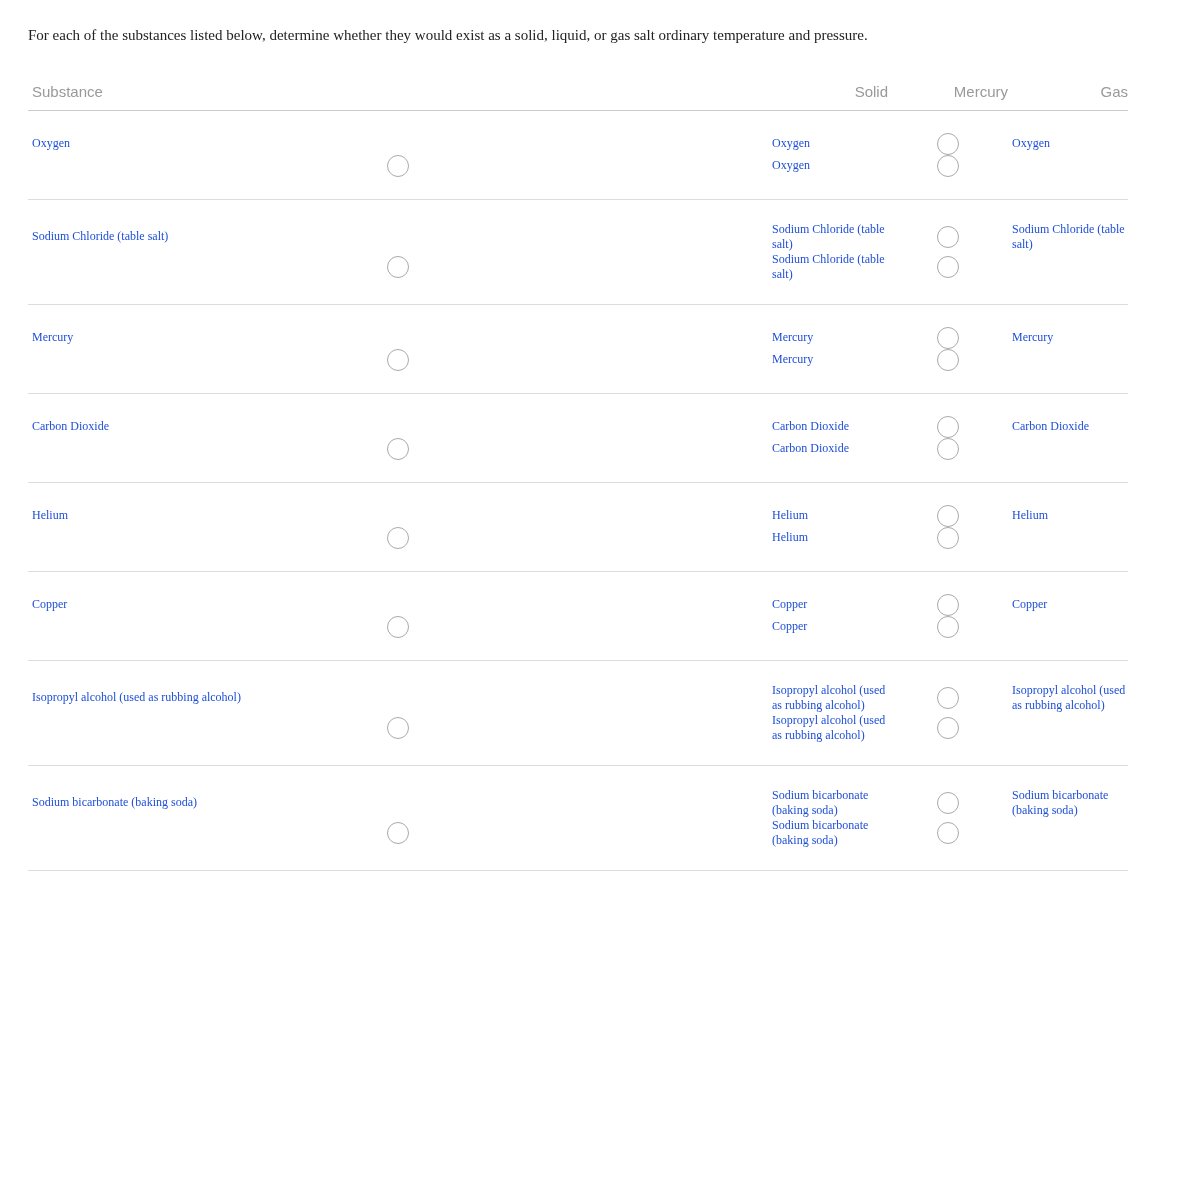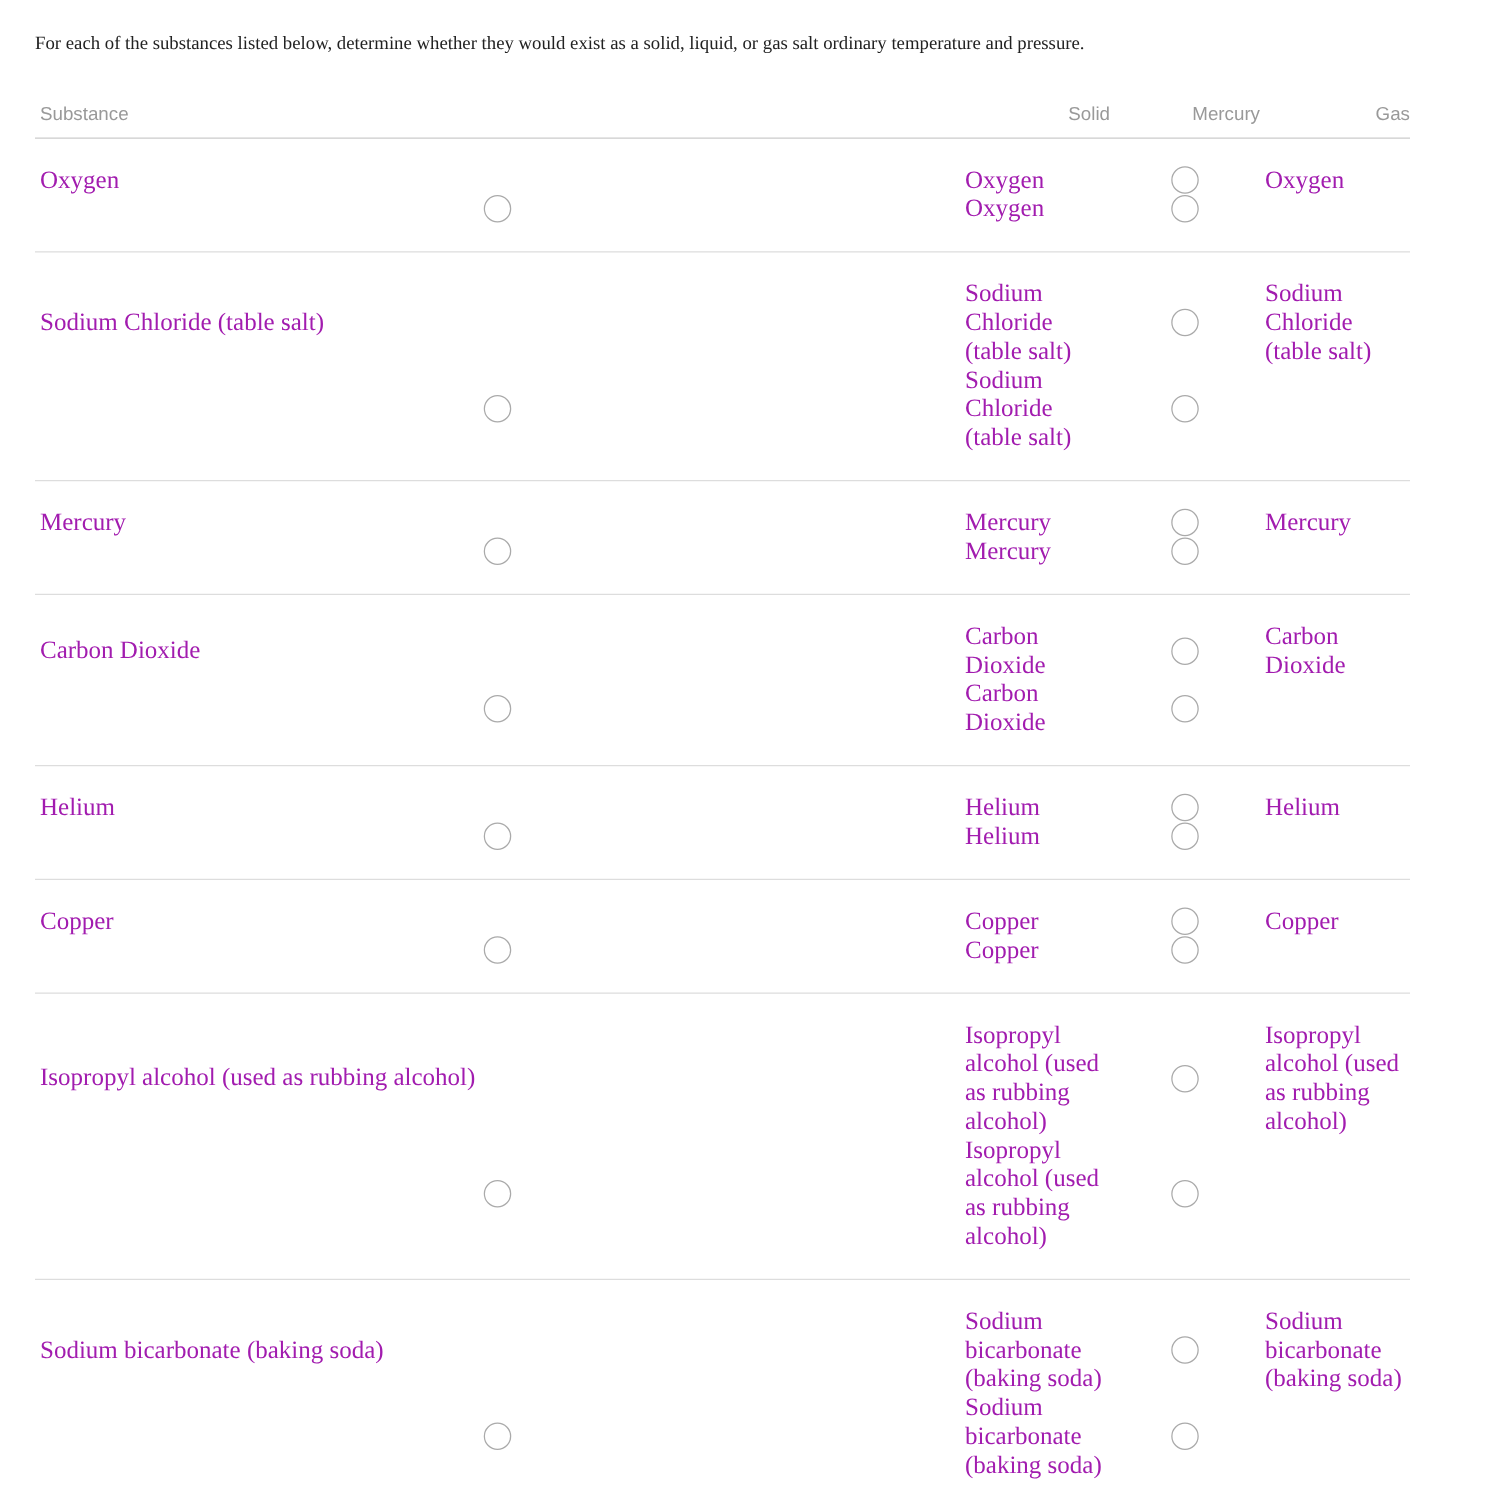--- a/index.html
+++ b/index.html
@@ -54,22 +54,22 @@
 
     .table-row {
       display: grid;
       grid-template-columns: 1fr 120px 120px 120px;
       align-items: center;
       padding: 22px 0;
       border-bottom: 1px solid #dddddd;
     }
 
     .substance-name {
-      font-size: 20px;
-      color: #a21caf;
+      font-size: 12px;
+      color: #1d4ed8;
       padding-left: 4px;
       font-family: Georgia, 'Times New Roman', serif;
     }
 
     .radio-cell {
       display: flex;
       justify-content: center;
       align-items: center;
     }
 

